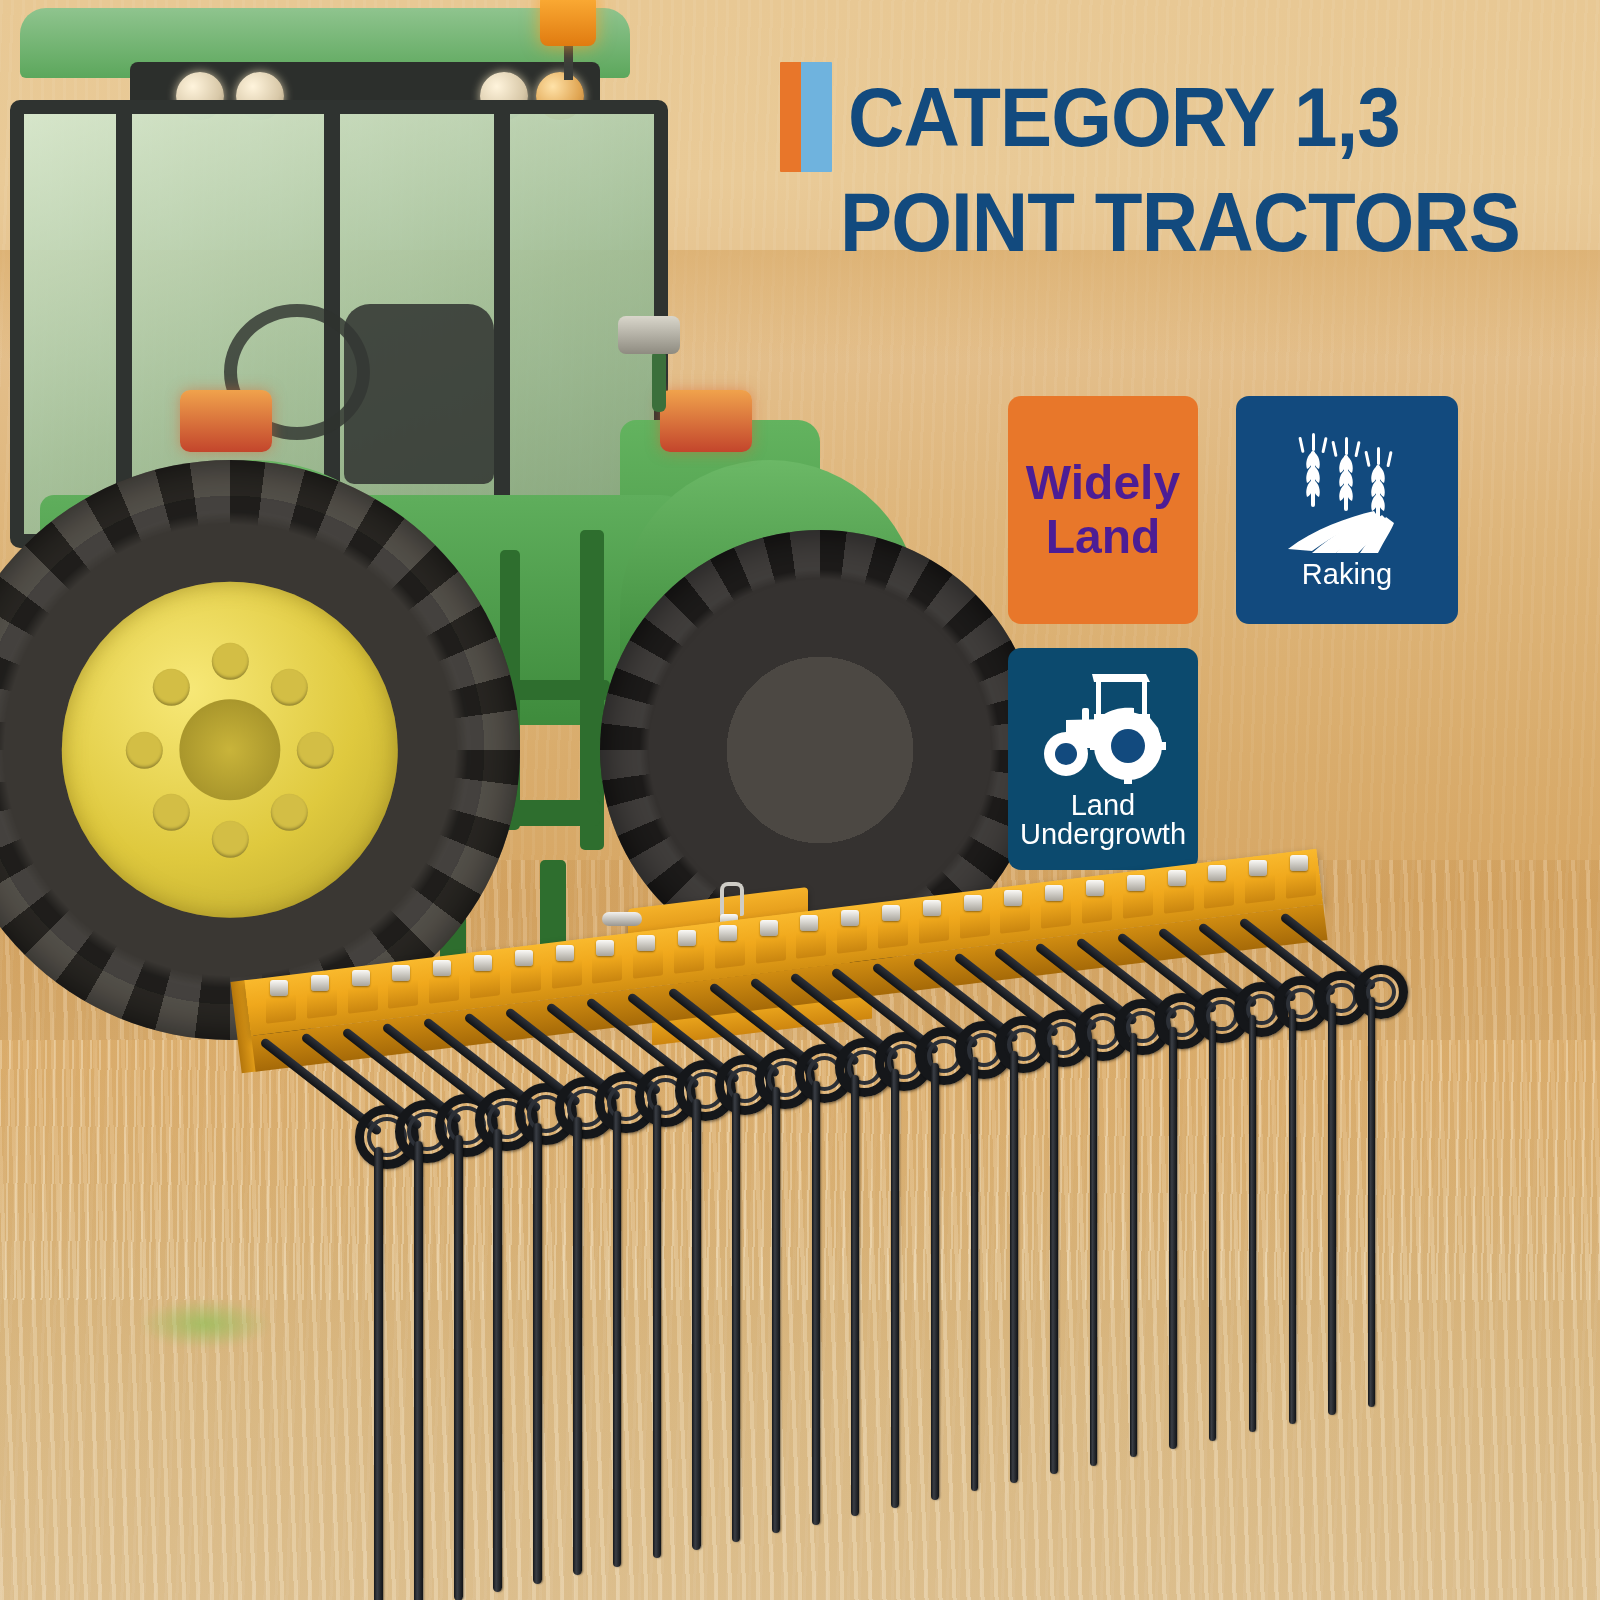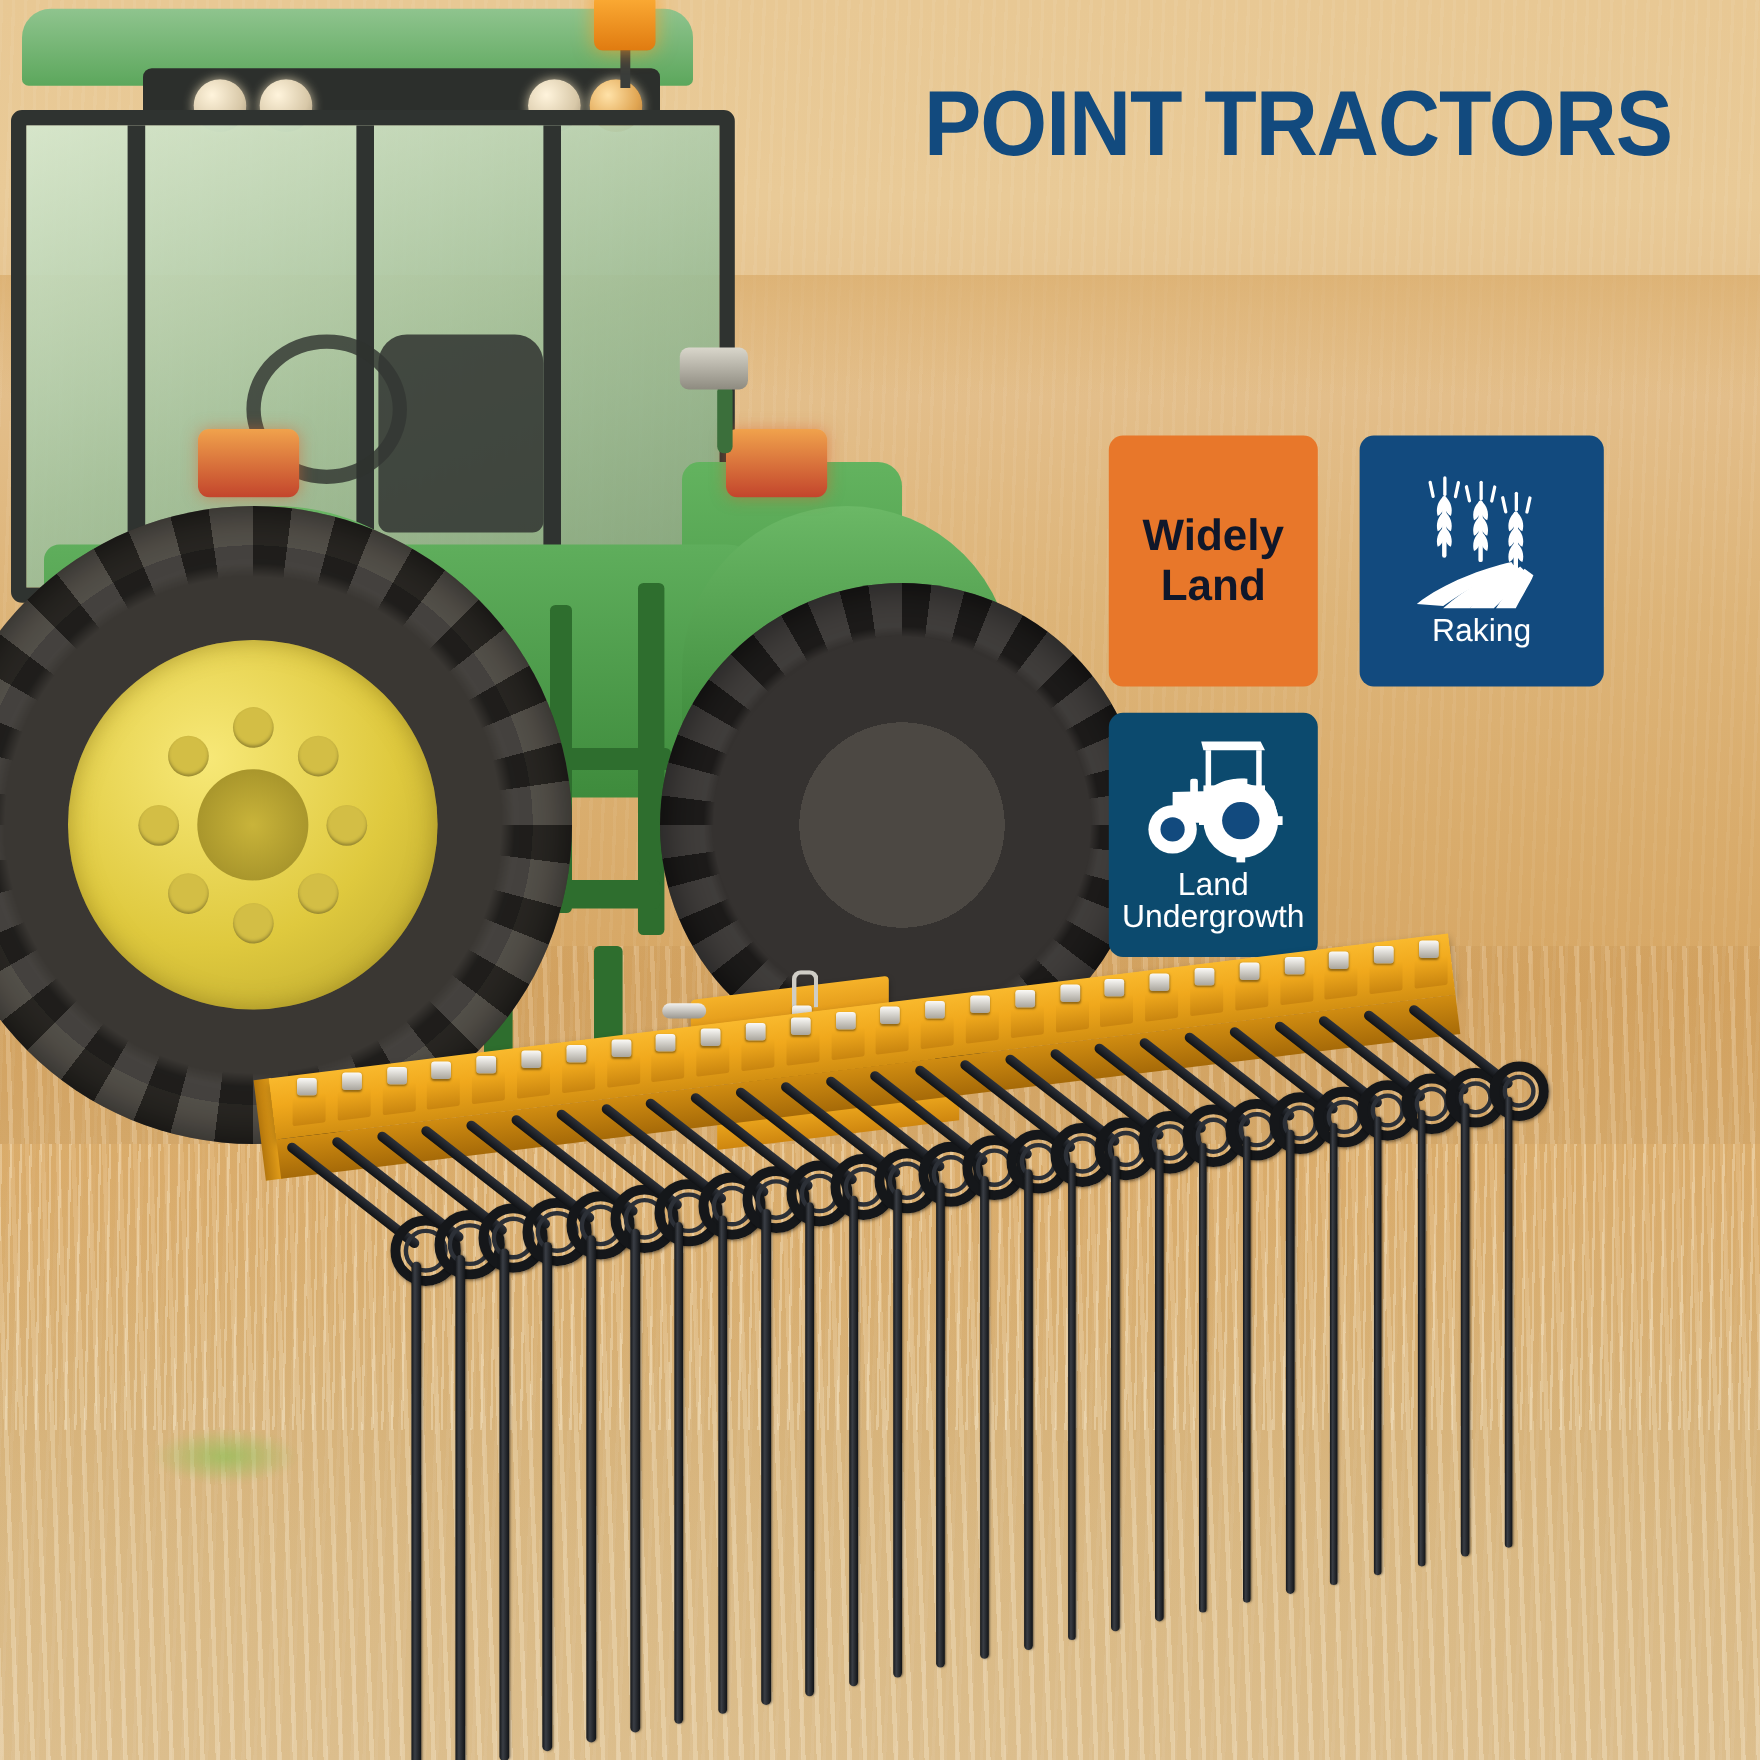--- a/index.html
+++ b/index.html
@@ -113,21 +113,21 @@
   .title-l2{font-size:84px;font-weight:bold;letter-spacing:-1px;line-height:1.0;margin-top:8px;
     text-align:right;transform:scaleX(.93);transform-origin:right center;white-space:nowrap;}
 
   
   .badges{position:absolute;left:1008px;top:396px;width:450px;height:474px;
     display:grid;grid-template-columns:190px 222px;grid-template-rows:228px 222px;
     column-gap:38px;row-gap:24px;}
   .badge{border-radius:13px;display:flex;flex-direction:column;align-items:center;justify-content:center;
     padding:10px 8px;box-sizing:border-box;}
   .badge-text-only{justify-content:center;}
-  .badge .bl{color:#0f172a;font-size:40px;font-weight:bold;line-height:1.12;text-align:center;}
+  .badge .bl{color:#4c1d95;font-size:48px;font-weight:bold;line-height:1.12;text-align:center;}
   .badge .cap{color:#fff;font-size:29px;line-height:1.08;text-align:center;margin-top:4px;}
   .badge .ico{display:flex;align-items:flex-end;justify-content:center;}
 
   
   .rake{position:absolute;left:250px;top:880px;width:1080px;height:720px;}
   .tube-top{position:absolute;left:378px;top:18px;width:180px;height:40px;
     background:linear-gradient(to bottom,#F5B229,#D98E12);border-radius:4px;
     transform:skewY(-7deg);box-shadow:0 3px 6px rgba(0,0,0,.35);}
   .tube-top-face{position:absolute;left:548px;top:38px;width:34px;height:44px;
     background:linear-gradient(135deg,#C57F10,#8B5A08);border-radius:3px;transform:skewY(-7deg);}
@@ -226,20 +226,27 @@
         <div class="lug" style="left:19%;top:44.5%;"></div>
         <div class="lug" style="left:27%;top:26%;"></div>
       </div>
     </div>
     <div class="wheel front">
       <div class="tread"></div>
     </div>
   </div>
 
   <div class="title-wrap">
+    <div class="title-row1">
+      <div class="accent-bar">
+        <div class="accent-orange" style="background:#E8762A"></div>
+        <div class="accent-blue" style="background:#6FB3DE"></div>
+      </div>
+      <div class="title-l1" style="color:#124A7E">CATEGORY 1,3</div>
+    </div>
     <div class="title-l2" style="color:#124A7E">POINT TRACTORS</div>
   </div>
 
   <div class="badges">
 
     <div class="badge badge-text-only" style="background:#E8772A">
       <div class="bl">Widely</div>
       <div class="bl">Land</div>
     </div>
 

